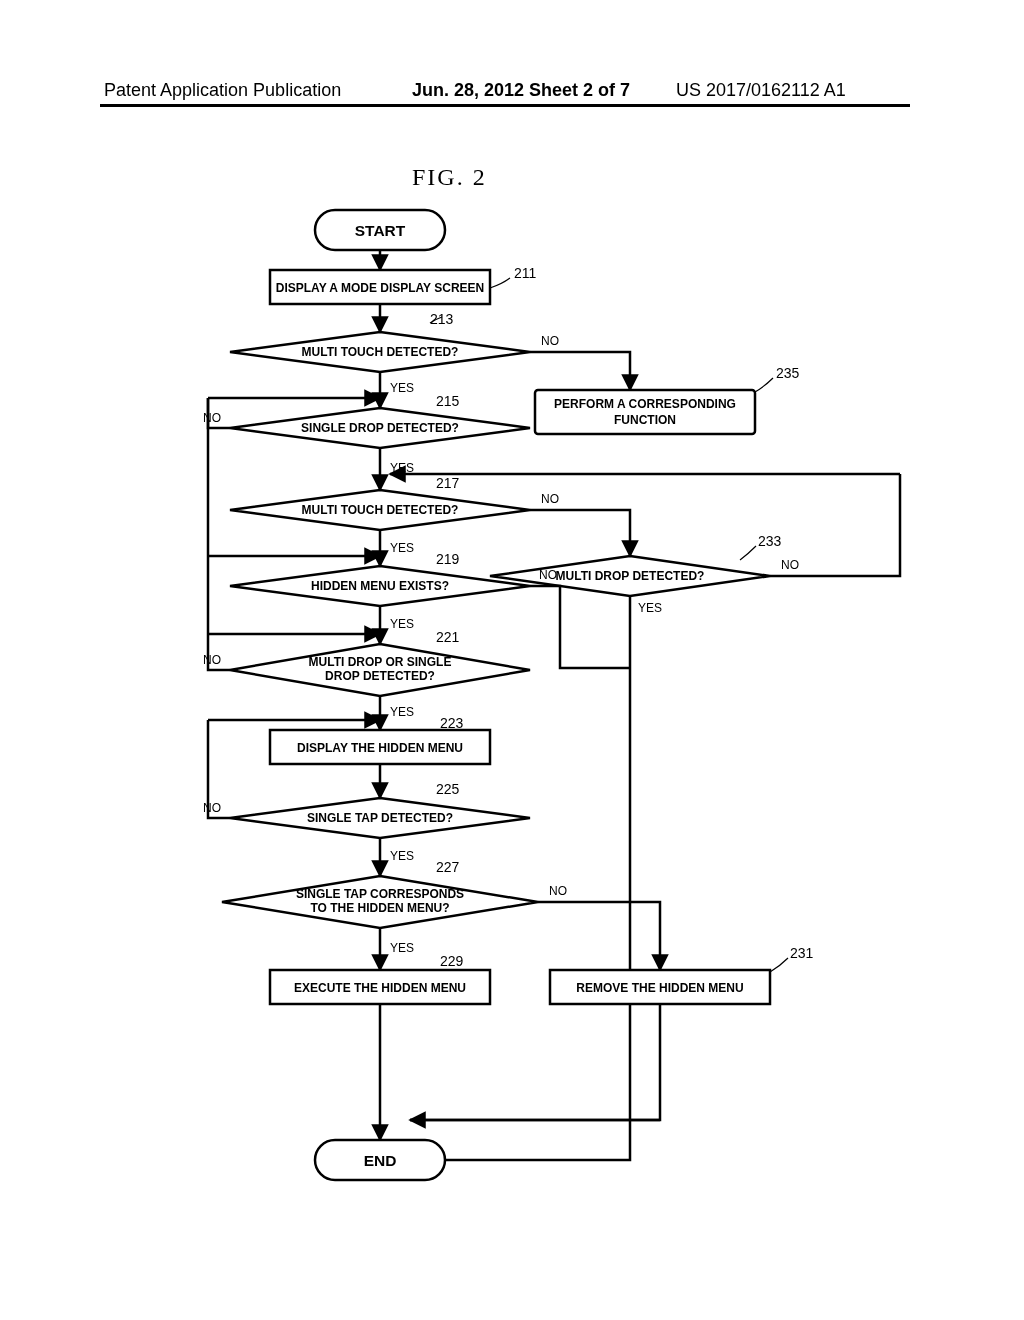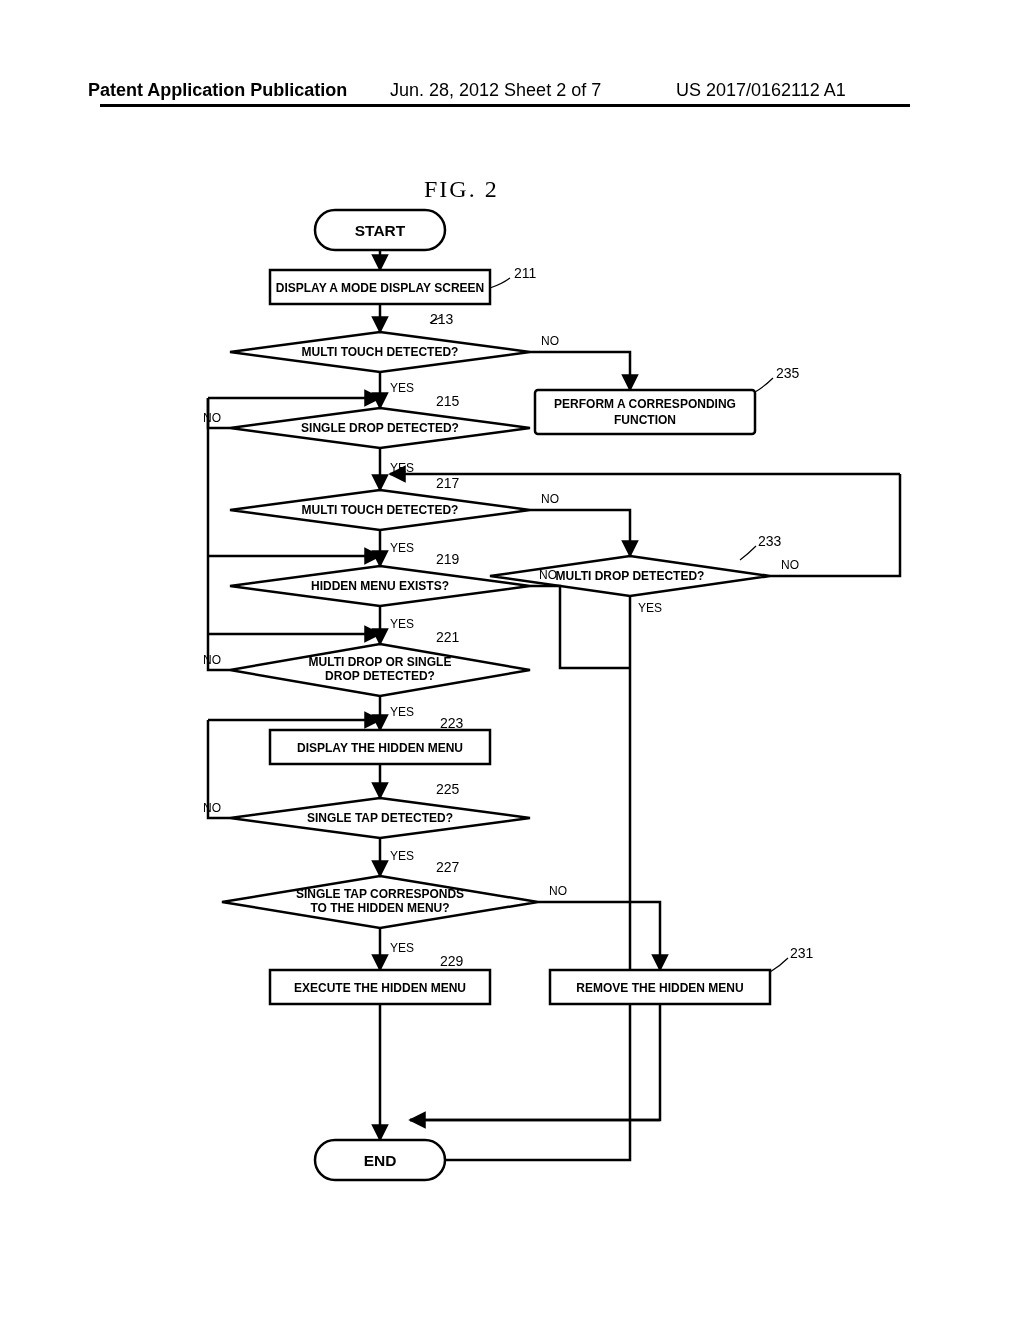--- a/index.html
+++ b/index.html
@@ -10,32 +10,31 @@
     height: 1320px;
     position: relative;
   }
   .header {
     position: absolute;
     top: 80px;
     left: 0;
     width: 100%;
     font-size: 18px;
   }
-  .header-left { position: absolute; left: 88px; font-weight: bold; }
-  .header-mid  { position: absolute; left: 390px; }
+  .header-left { position: absolute; left: 104px; font-weight: normal; }
+  .header-mid  { position: absolute; left: 412px; font-weight: bold; }
   .header-right{ position: absolute; left: 676px; }
   .hr { position: absolute; top: 104px; left: 100px; width: 810px; height: 3px; background: #000; }
   .fig-title {
     position: absolute;
-    top: 176px;
+    top: 164px;
     left: 412px;
     font-size: 24px;
     font-family: 'Times New Roman', serif;
     letter-spacing: 2px;
-    margin-left: 12px;
   }
   svg.diagram {
     position: absolute;
     top: 200px;
     left: 140px;
     width: 780px;
     height: 1060px;
   }
   .term { font-family: Arial, sans-serif; font-size: 15.5px; font-weight: bold; text-anchor: middle; }
   .rectbox { fill: #fff; stroke: #000; stroke-width: 2.5; }

